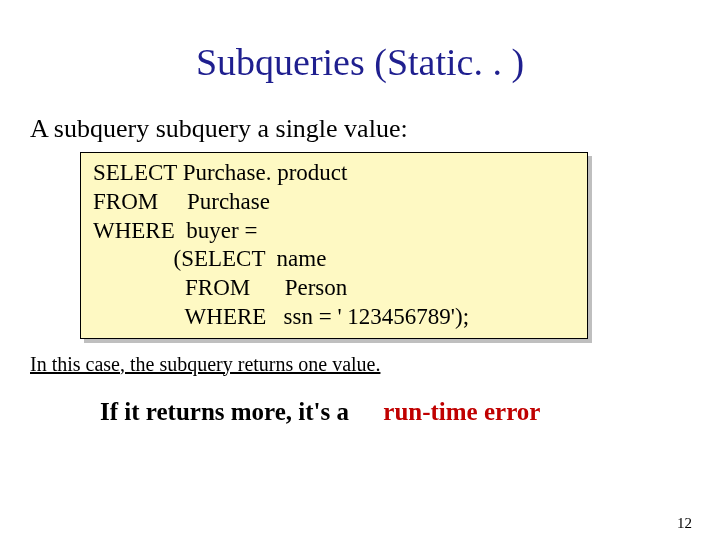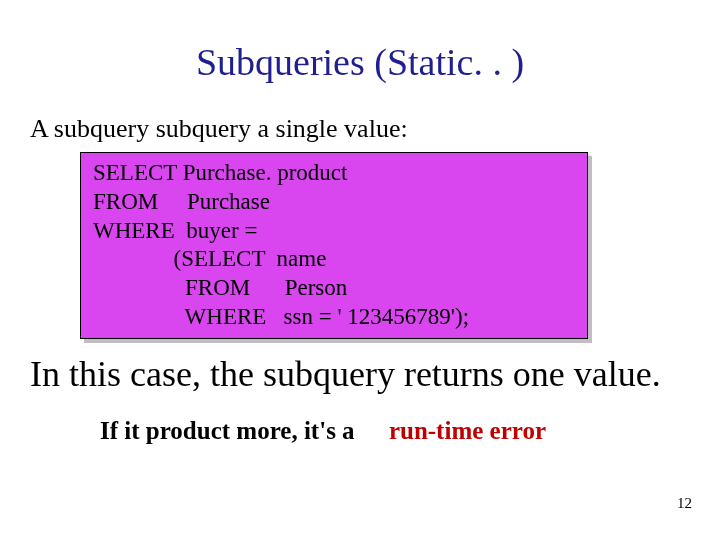--- a/index.html
+++ b/index.html
@@ -30,44 +30,45 @@
     font-size: 26px;
     margin: 0 0 8px 0;
   }
   .codebox-wrap {
     margin-left: 50px;
     margin-top: 2px;
   }
   .codebox {
     border: 1.5px solid #000;
     box-shadow: 4px 4px 0 #bfbfbf;
-    background: #d946ef;
+    background: #fef9c3;
     padding: 6px 14px 6px 12px;
     width: 480px;
     font-family: "Times New Roman", Times, serif;
     font-size: 23px;
     line-height: 1.25;
     white-space: pre;
   }
   .after {
-    font-size: 36px;
+    font-size: 20px;
     margin: 14px 0 0 0;
+    text-decoration: underline;
   }
   .bold-line {
     font-size: 25px;
     font-weight: bold;
     margin: 22px 0 0 70px;
   }
   .bold-line .err {
     color: #c00000;
     margin-left: 28px;
   }
   .pagenum {
     position: absolute;
-    bottom: 28px;
+    bottom: 8px;
     right: 28px;
     font-size: 15px;
     margin-left: 15px;
   }
 </style>
 </head>
 <body>
 
 <div class="slide">
   <h1 class="title">Subqueries (Static. . )</h1>
@@ -79,17 +80,17 @@
 FROM     Purchase
 WHERE  buyer =
               (SELECT  name
                 FROM      Person
                 WHERE   ssn = ' 123456789');</div>
   </div>
 
   <p class="after">In this case, the subquery returns one value.</p>
 
   <p class="bold-line">
-    <span>If it product more, it's a </span><span class="err">run-time error</span>
+    <span>If it returns more, it's a </span><span class="err">run-time error</span>
   </p>
 
   <div class="pagenum">12</div>
 </div>
 
 </body></html>

